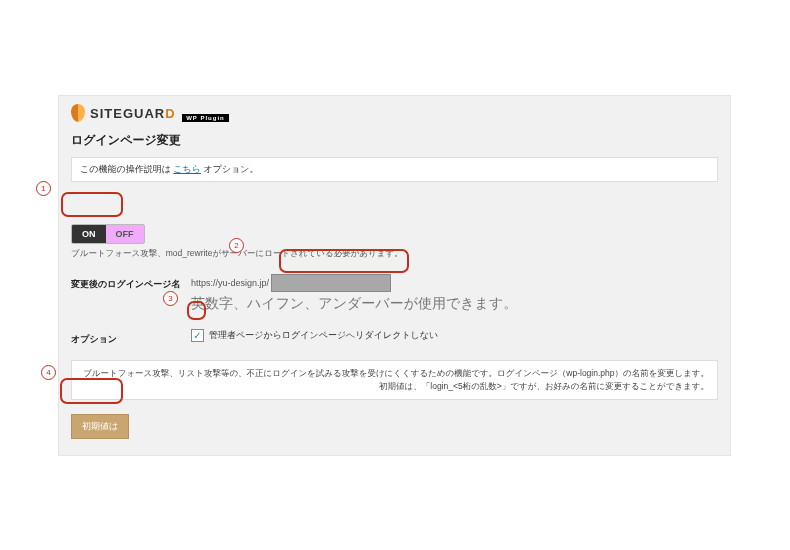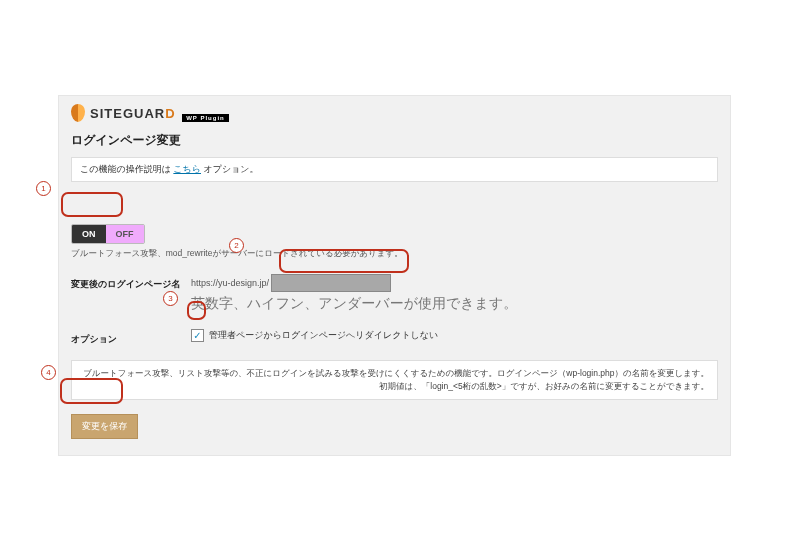--- a/index.html
+++ b/index.html
@@ -220,21 +220,21 @@
     <div class="form-ctrl">
       <div class="checkbox-row">
         <span class="cb">✓</span>
         <span>管理者ページからログインページへリダイレクトしない</span>
       </div>
     </div>
   </div>
 
   <div class="desc-box">ブルートフォース攻撃、リスト攻撃等の、不正にログインを試みる攻撃を受けにくくするための機能です。ログインページ（wp-login.php）の名前を変更します。初期値は、「login_&lt;5桁の乱数&gt;」ですが、お好みの名前に変更することができます。</div>
 
-  <div class="save-btn">変更を保存</div>
+  <div class="save-btn">初期値は</div>
 
 </div>
 
 <div class="anno-box" style="left:61px; top:192px; width:62px; height:25px;"></div>
 <div class="anno-num" style="left:36px; top:181px;">1</div>
 
 <div class="anno-box" style="left:279px; top:249px; width:130px; height:24px;"></div>
 <div class="anno-num" style="left:229px; top:238px;">2</div>
 
 <div class="anno-box" style="left:187px; top:301px; width:19px; height:19px;"></div>

